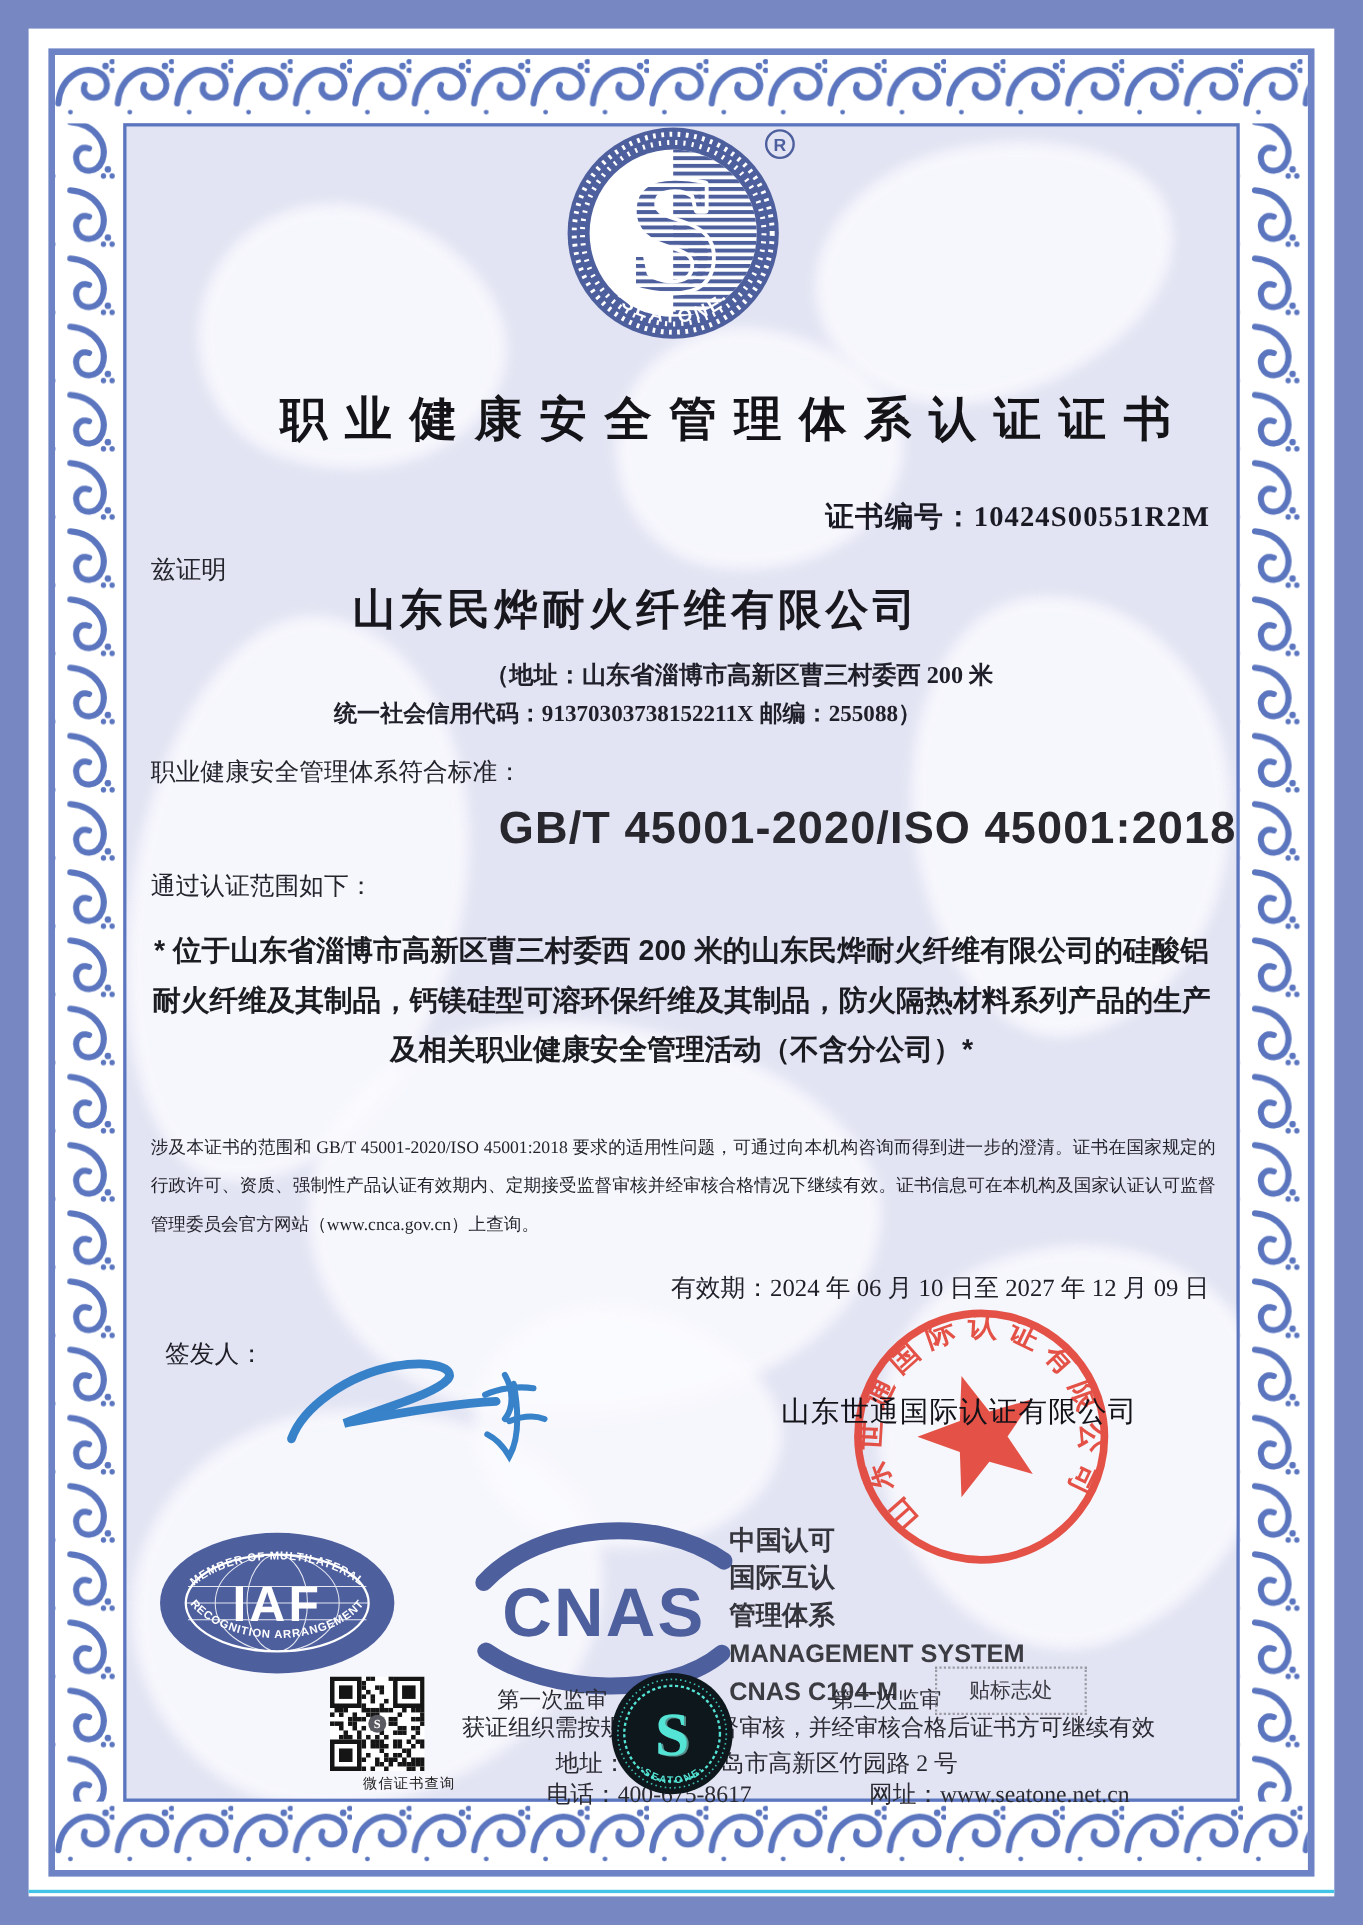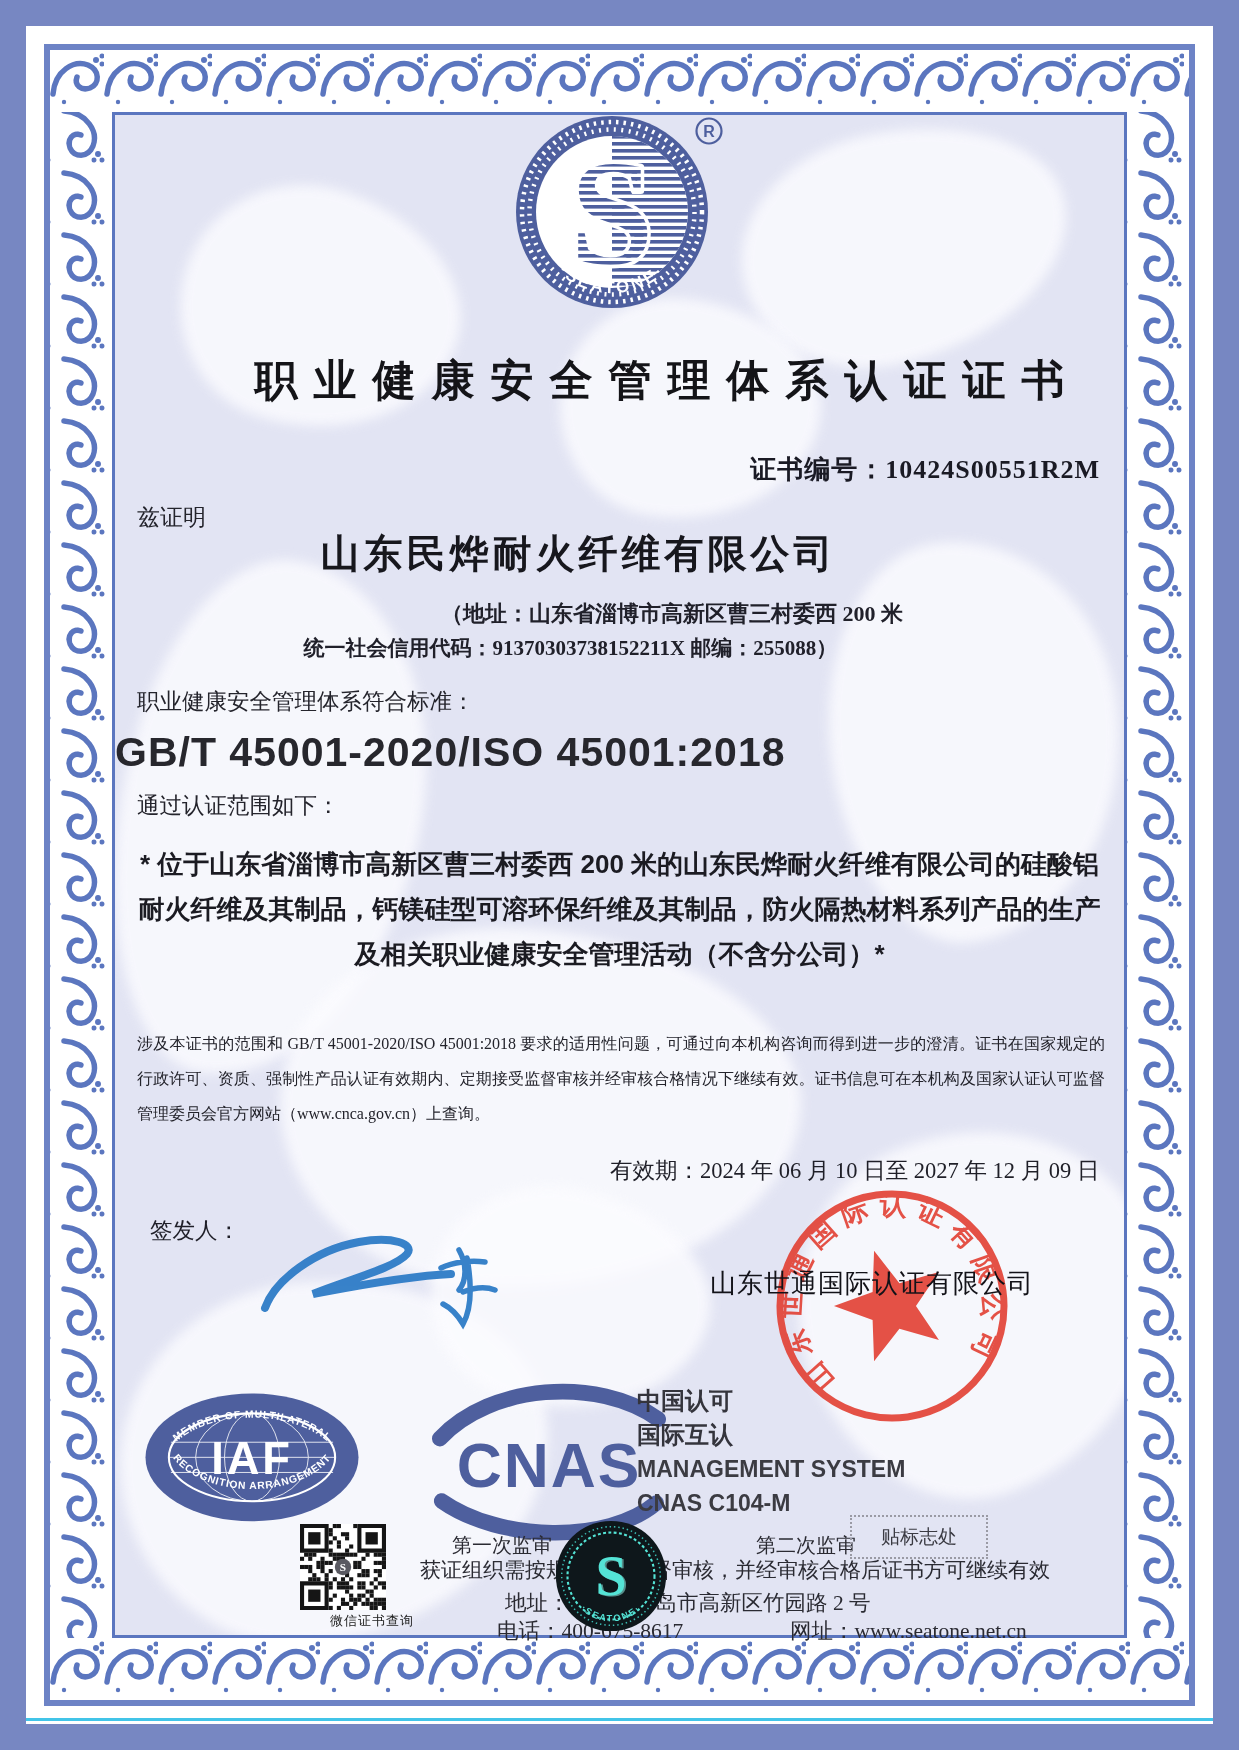--- a/index.html
+++ b/index.html
@@ -14,26 +14,26 @@
   .wash{position:absolute;background:#fcfcff;opacity:.8;filter:blur(6px);
         border-radius:45% 55% 60% 40% / 50% 45% 55% 50%;}
   .abs{position:absolute;}
   .cjk-sans{font-family:"Liberation Sans",sans-serif;}
   .title{font-size:43px;font-weight:bold;letter-spacing:16px;color:#141418;text-align:center;padding-left:48px;}
   .certno{font-size:26px;font-weight:bold;color:#1a1a24;text-align:right;letter-spacing:1px;}
   .label{font-size:22px;color:#24242c;}
   .company{font-size:39px;font-weight:bold;letter-spacing:4px;color:#17171d;text-align:center;}
   .centerline{font-size:22px;color:#20202a;text-align:center;font-weight:bold;}
   .centerline2{font-size:21px;color:#20202a;text-align:center;font-weight:bold;}
-  .standard{font-size:41px;font-weight:600;color:#27272d;text-align:left;letter-spacing:1px;}
+  .standard{font-size:41px;font-weight:600;color:#27272d;text-align:right;letter-spacing:1px;}
   .scope{font-size:26px;font-weight:600;color:#1b1b22;text-align:center;line-height:45px;}
   .notice{font-size:16px;color:#23232b;line-height:35px;text-align:justify;}
   .daterow{font-size:22.5px;color:#1f1f28;}
   .issuer{font-size:26px;color:#121218;letter-spacing:1px;}
-  .cnblock div{line-height:34px;}
+  .cnblock div{line-height:34px;margin-left:26px;}
   .cnzh{font-size:24px;font-weight:600;color:#34343c;font-family:"Liberation Sans",sans-serif;}
   .cnen{font-size:23px;font-weight:bold;color:#3b3b42;font-family:"Liberation Sans",sans-serif;line-height:30px;}
   .foot{font-size:21px;color:#2a2a32;}
   .sticker-box{border:2px dotted #9a9aa4;display:flex;align-items:center;justify-content:center;
                font-size:19px;color:#3a3a42;}
   .qr-caption{font-size:13px;color:#222;text-align:right;letter-spacing:1px;font-family:Liberation Serif, serif;}
 </style>
 </head>
 <body>
 
@@ -180,20 +180,21 @@
     <g fill="none" stroke="#4e5f9e" stroke-linecap="round">
       <path d="M8,60 C60,4 170,-4 232,40" stroke-width="16"></path>
       <path d="M10,124 C70,166 180,168 230,126" stroke-width="16"></path>
     </g>
     <text x="120" y="110" text-anchor="middle" font-size="64" font-weight="bold" fill="#4e5f9e" letter-spacing="2" font-family="Liberation Sans, sans-serif">CNAS</text>
   </svg>
 
   <div class="abs cnblock" style="left:637px;top:1384px">
     <div class="cnzh">中国认可</div>
     <div class="cnzh">国际互认</div>
+    <div class="cnzh">管理体系</div>
     <div class="cnen">MANAGEMENT SYSTEM</div>
     <div class="cnen">CNAS C104-M</div>
   </div>
 
   <div class="abs foot" style="left:452px;top:1532px;font-size:20px">第一次监审</div>
   <div class="abs foot" style="left:756px;top:1532px;font-size:20px">第二次监审</div>
   <div class="abs sticker-box" style="left:850px;top:1515px;width:134px;height:40px">
     <span>贴标志处</span>
   </div>
   <div class="abs foot" style="left:420px;top:1556px">获证组织需按规定接受监督审核，并经审核合格后证书方可继续有效</div>

